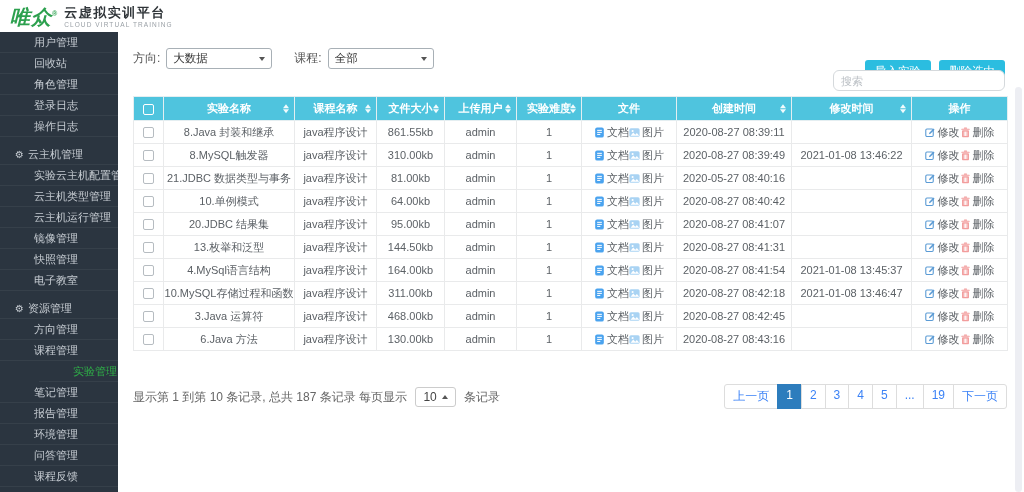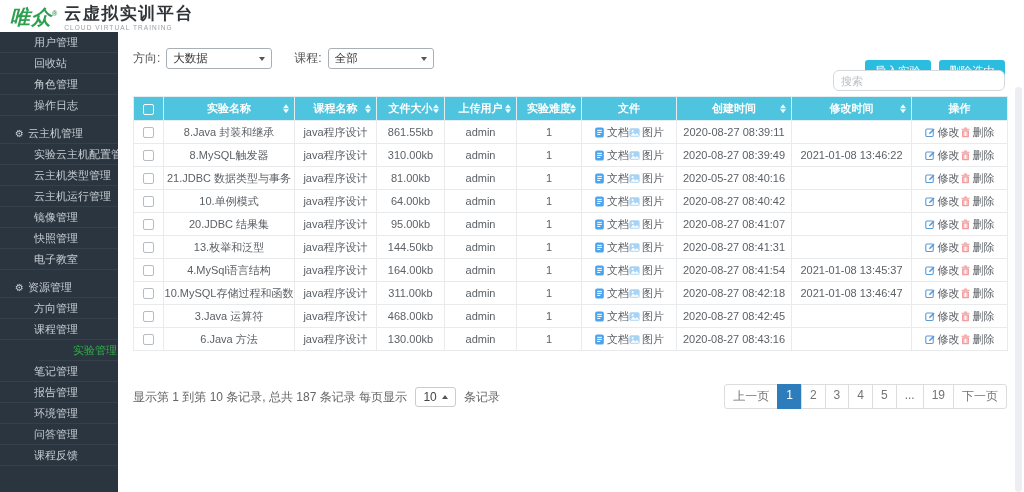--- a/index.html
+++ b/index.html
@@ -5,21 +5,21 @@
   * { margin:0; padding:0; box-sizing:border-box; }
   html,body { width:1024px; height:492px; overflow:hidden; background:#fff;
     font-family:"Liberation Sans","DejaVu Sans",sans-serif; }
 
   
   .topbar { position:absolute; left:0; top:0; width:1024px; height:32px; background:#fff; z-index:5; }
   .logo { display:flex; align-items:center; gap:6px; padding:4px 0 0 10px; }
   .logo-mark { font-size:20px; font-weight:bold; font-style:italic; color:#2ca04e; letter-spacing:1px; }
   .logo-reg { font-size:7px; color:#2ca04e; vertical-align:super; }
   .brand { display:flex; flex-direction:column; line-height:1.15; }
-  .brand-title { font-size:17px; font-weight:bold; color:#2f3438; letter-spacing:1.5px; }
+  .brand-title { font-size:13px; font-weight:bold; color:#2f3438; letter-spacing:1.5px; }
   .brand-sub { font-size:6.5px; color:#9aa0a6; letter-spacing:1.1px; }
 
   
   .sidebar { position:absolute; left:0; top:32px; width:136px; height:460px;
     background:#2b3540; overflow:hidden; }
   .sb-item { height:21px; line-height:21px; font-size:11px; color:#c6ccd2;
     border-bottom:1px solid rgba(255,255,255,.055); cursor:pointer; white-space:nowrap; }
   .sb-item.sub { padding-left:34px; }
   .sb-item.group { padding-left:15px; margin-top:7px; display:flex; align-items:center; gap:4px; }
   .sb-item.active { color:#2fae47;margin-left:39px; }
@@ -67,21 +67,21 @@
 
   
   .footer { position:absolute; left:15px; top:352px; width:992px; display:flex;
     justify-content:space-between; align-items:center; font-size:12px; color:#666; }
   .perpage { display:inline-flex; align-items:center; gap:5px; border:1px solid #ccc; border-radius:3px;
     padding:2px 7px; margin:0 5px; cursor:pointer; color:#444; }
   .perpage .caret-up { width:0; height:0; border-left:3.5px solid transparent; border-right:3.5px solid transparent;
     border-bottom:4px solid #555; }
   .pagination { display:flex; list-style:none; margin-right:118px; }
   .pagination .pg { min-width:24px; padding:3px 8px; text-align:center; border:1px solid #ddd;
-    margin-left:-1px; color:#737373; background:#fff; font-size:12px; cursor:pointer; }
+    margin-left:-1px; color:#3b82f6; background:#fff; font-size:12px; cursor:pointer; }
   .pagination .pg:first-child { border-radius:3px 0 0 3px; }
   .pagination .pg:last-child { border-radius:0 3px 3px 0; }
   .pagination .pg.active { background:#2d7dbd; border-color:#2d7dbd; color:#fff; }
 </style>
 </head>
 <body>
 
 <div class="topbar">
   <div class="logo">
     <span class="logo-mark"><span>唯众</span><sup class="logo-reg">®</sup></span>
@@ -90,20 +90,21 @@
       <span class="brand-sub">CLOUD VIRTUAL TRAINING</span>
     </span>
   </div>
 </div>
 
 <div class="sidebar">
   <nav>
       <div class="sb-item sub">用户管理</div>
       <div class="sb-item sub">回收站</div>
       <div class="sb-item sub">角色管理</div>
+      <div class="sb-item sub">登录日志</div>
       <div class="sb-item sub">操作日志</div>
       <div class="sb-item group">
         <span class="gear">⚙</span>
         <span>云主机管理</span>
         <span class="chev"></span>
       </div>
       <div class="sb-item sub">实验云主机配置管理</div>
       <div class="sb-item sub">云主机类型管理</div>
       <div class="sb-item sub">云主机运行管理</div>
       <div class="sb-item sub">镜像管理</div>

